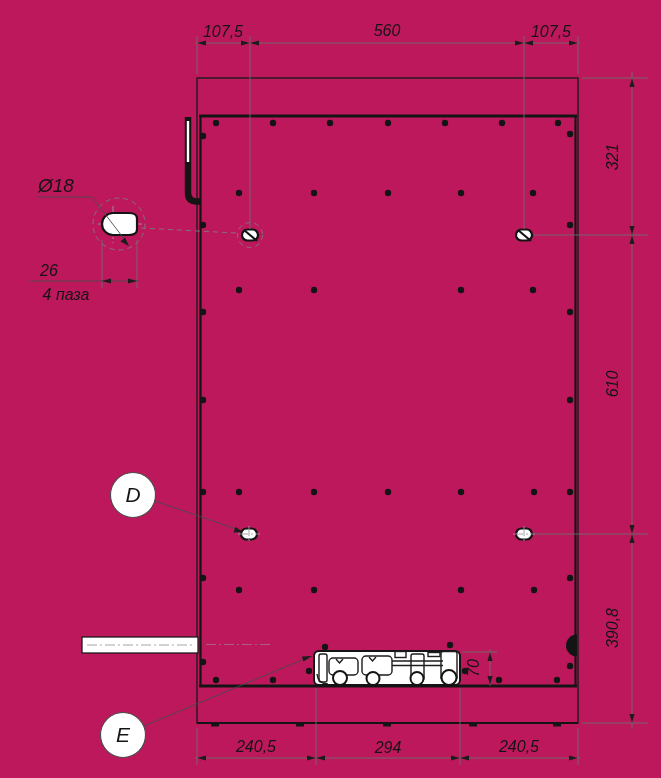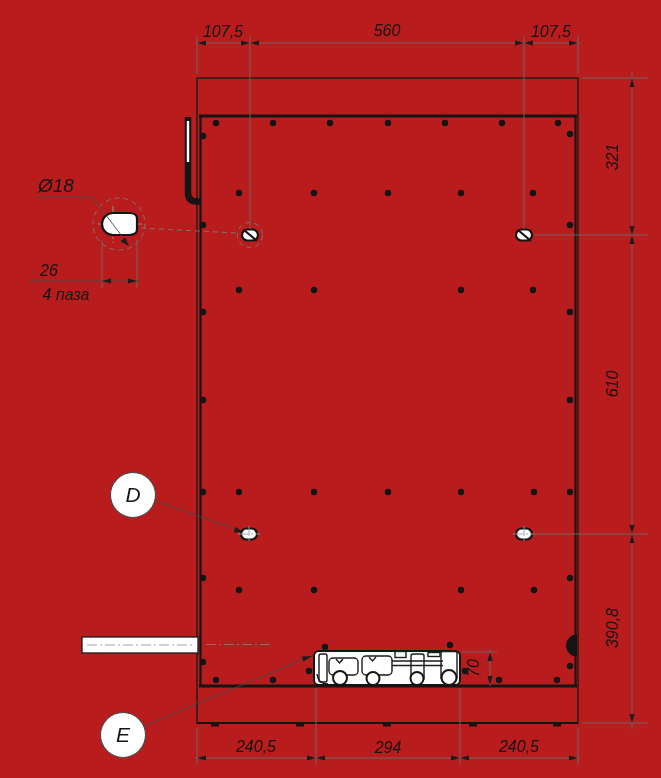--- a/index.html
+++ b/index.html
@@ -1,16 +1,16 @@
 <!DOCTYPE html>
 <html><head>
 <meta charset="utf-8">
 <style>
   html,body{margin:0;padding:0;background:#ffffff;}
-  .stage{position:relative;width:661px;height:778px;background:#b91c1c;overflow:hidden;
+  .stage{position:relative;width:661px;height:778px;background:#be185d;overflow:hidden;
          font-family:"Liberation Sans",sans-serif;}
   svg{display:block;}
   
   .ol{stroke:#1c1c1c;fill:none;stroke-width:1.4;}
   .th{stroke:#141414;fill:none;stroke-width:3;}
   .md{stroke:#141414;fill:none;stroke-width:2.2;}
   .xl{stroke:#6b6b6b;fill:none;stroke-width:0.9;}
   .lead{stroke:#4a4a4a;fill:none;stroke-width:0.9;}
   .cl{stroke:#9a9a9a;fill:none;stroke-width:0.9;stroke-dasharray:10 3 2 3;}
   .dash{stroke:#7a7a7a;fill:none;stroke-width:0.9;stroke-dasharray:5 4;}

